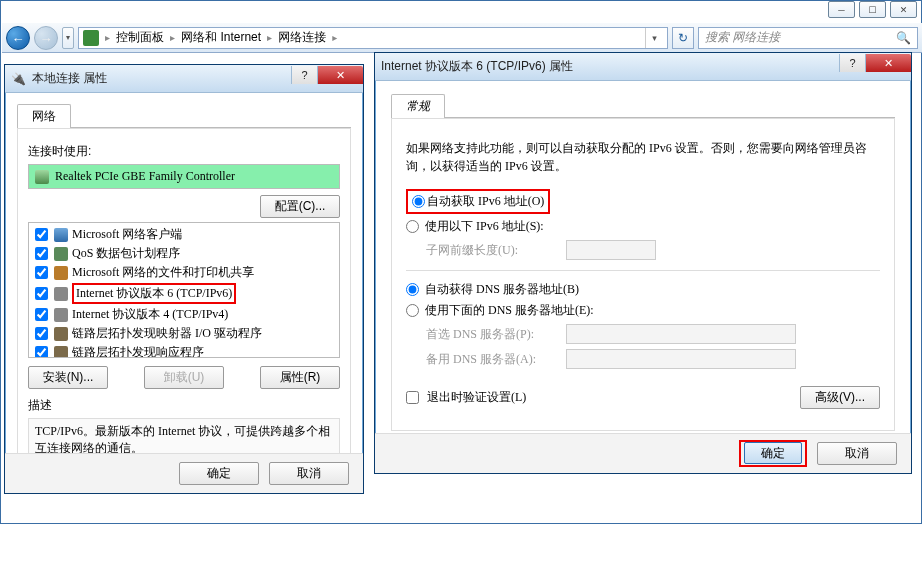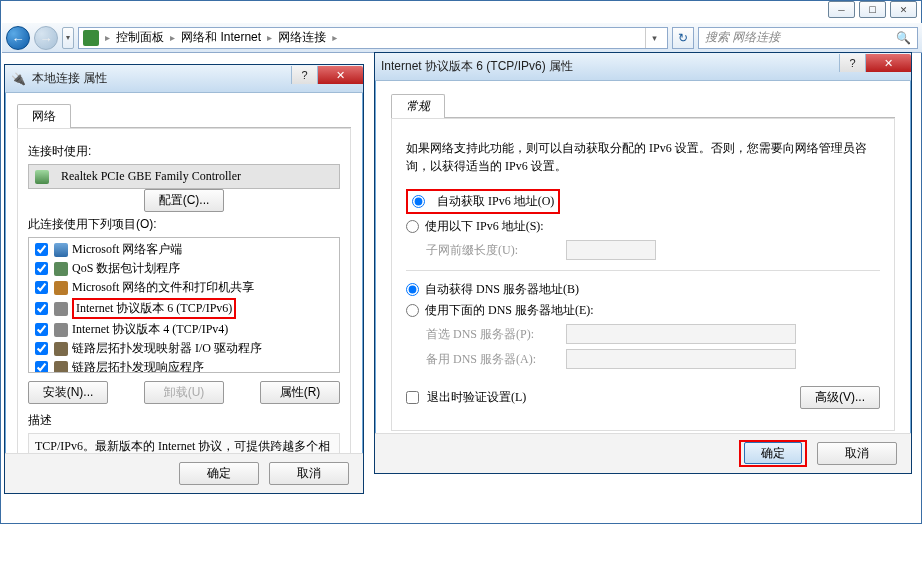--- a/index.html
+++ b/index.html
@@ -132,50 +132,50 @@
   border:1px solid #bbb;border-bottom:none;background:#fff;
   padding:3px 14px;position:relative;top:1px;font-size:12px;
   border-radius:2px 2px 0 0;
 }
 .groupbox {
   border:1px solid #ddd;border-top:none;
   padding:10px 10px 12px;
 }
 .field-row{margin:4px 0;}
 .controller-box{
-  border:1px solid #bbb;background:#e5e5e5;padding:4px 6px;margin-top:4px;
-  display:flex;align-items:center;gap:12px;font-family:SimSun,serif;
+  border:1px solid #bbb;background:#86efac;padding:4px 6px;margin-top:4px;
+  display:flex;align-items:center;gap:6px;font-family:SimSun,serif;
 }
 .btn {
   border:1px solid #999;background:linear-gradient(#fdfdfd,#e8e8e8);
   padding:2px 10px;font-size:12px;min-width:80px;text-align:center;
   border-radius:2px;display:inline-block;
 }
-.btn-row{display:flex;justify-content:center;gap:8px;}
+.btn-row{display:flex;justify-content:flex-end;gap:8px;margin-top:6px;}
 .listbox{
   border:1px solid #bbb;background:#fff;height:136px;overflow:auto;margin-top:4px;
   padding:2px 4px;font-family:SimSun,serif;
 }
 .listitem{display:flex;align-items:center;gap:4px;padding:1px 0;}
 .listitem input{margin:0 2px;}
 .hl-red{border:2px solid #e00;padding:0 2px;}
 .desc-box{border:1px solid #ddd;background:#fafafa;padding:4px 6px;margin-top:4px;font-family:SimSun,serif;height:42px;}
 .dlg-footer{
   position:absolute;left:0;right:0;bottom:0;height:40px;
   border-top:1px solid #ddd;background:#f3f3f3;
   display:flex;align-items:center;justify-content:flex-end;gap:10px;padding:12px 14px;
 }
 
 
 #d2 { left:374px; top:52px; width:538px; height:422px;}
 #d2 .body{padding:10px 16px;}
 #d2 .tab-strip{margin-top:2px;font-style:italic;}
 .info-text{font-family:SimSun,serif;margin:10px 0 14px;line-height:1.5;}
 .radio-row{display:flex;align-items:center;gap:6px;margin:4px 0;font-family:SimSun,serif;}
-.hl-red2{border:2px solid #e00;padding:2px 4px;display:inline-flex;align-items:center;gap:12px;}
+.hl-red2{border:2px solid #e00;padding:2px 4px;display:inline-flex;align-items:center;gap:2px;}
 .form-grid{margin-left:20px;}
 .form-line{display:flex;align-items:center;gap:10px;margin:5px 0;}
 .form-line label{width:130px;color:#999;font-family:SimSun,serif;}
 .form-line input.txt{
   width:230px;height:20px;border:1px solid #ccc;background:#f4f4f4;
 }
 .hr{border:none;border-top:1px solid #ddd;margin:10px 0;}
 .check-row{display:flex;align-items:center;gap:8px;margin:10px 0;font-family:SimSun,serif;}
 .adv-row{display:flex;justify-content:space-between;align-items:center;}
 .ok-hl{border:2px solid #e00;padding:3px;}
@@ -245,21 +245,20 @@
     </div>
     <div class="groupbox" style="border:1px solid #ddd;padding:10px;">
       <div class="field-row">连接时使用:</div>
       <div class="controller-box">
         <span class="ic-card"></span>
         <span>Realtek PCIe GBE Family Controller</span>
       </div>
       <div class="btn-row">
         <span class="btn">配置(C)...</span>
       </div>
-      <div class="field-row">此连接使用下列项目(O):</div>
       <div class="listbox" id="items-list">
           <div class="listitem">
             <input type="checkbox" checked="" style="">
             <span class="ic ic-net"></span>
             <span>Microsoft 网络客户端</span>
           </div>
           <div class="listitem">
             <input type="checkbox" checked="" style="">
             <span class="ic ic-srv"></span>
             <span>QoS 数据包计划程序</span>

